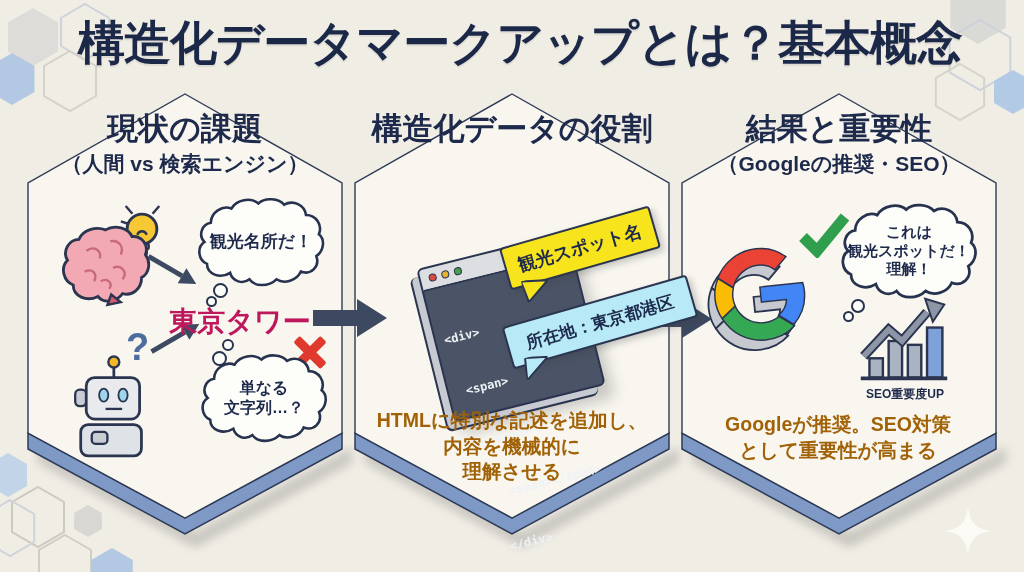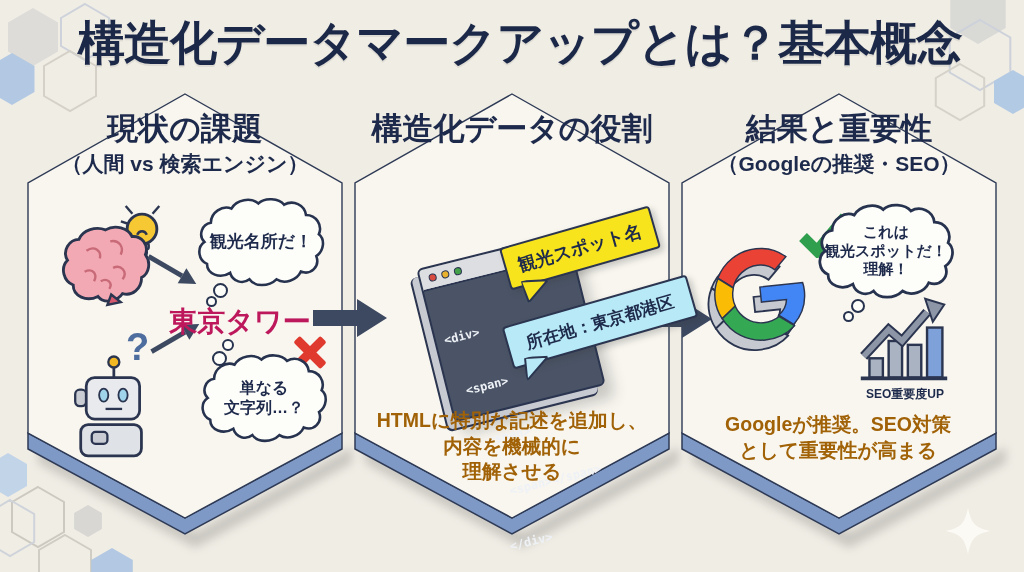--- a/index.html
+++ b/index.html
@@ -269,21 +269,21 @@
     <path d="M50 18c8.8 0 14.9 3.8 18.3 7l13.4-13C73.6 4.6 63 0 50 0 30.5 0 13.7 11.2 5.5 27.5l15.6 12.1C25 27.6 36.5 18 50 18z" fill="#ea4335" stroke="#2b3550" stroke-width="1.6"></path>
     <path d="M97.9 51.1c0-3.6-.3-6.3-1-9.1H50v16.5h27.5c-.6 4.6-3.5 11.5-10.2 16.1l15.2 11.8c9.1-8.4 15.4-20.8 15.4-35.3z" fill="#4285f4" stroke="#2b3550" stroke-width="1.6"></path>
     <path d="M21.2 59.9c-1.1-3.1-1.7-6.4-1.7-9.9s.6-6.8 1.6-9.9L5.5 28C1.9 34.6 0 42.1 0 50s1.9 15.4 5.5 22l15.7-12.1z" fill="#fbbc05" stroke="#2b3550" stroke-width="1.6"></path>
     <path d="M50 100c13.5 0 24.9-4.4 33.2-12.1L67.4 76.1c-4.2 2.9-9.9 5-17.4 5-13.5 0-24.9-9.1-29-21.2L5.6 72C13.8 88.8 30.7 100 50 100z" fill="#34a853" stroke="#2b3550" stroke-width="1.6"></path>
   </svg>
 
   <svg class="abs" style="left:798px;top:212px" width="52" height="46" viewBox="0 0 52 46">
     <polyline points="5,25 19,39 47,5" fill="none" stroke="#2f9e4d" stroke-width="11"></polyline>
   </svg>
 
-  <div class="bubble" style="left:817px;top:200px;width:138px;height:102px">
+  <div class="bubble" style="left:840px;top:200px;width:138px;height:102px">
     <svg width="138" height="102" viewBox="0 0 200 140">
       <path d="M52,118 C36,128 16,120 16,104 C2,98 0,78 12,70 C2,60 8,42 22,40 C22,24 40,12 54,18 C62,4 84,0 96,10 C106,0 128,2 136,12 C150,4 168,12 170,28 C186,28 196,44 190,58 C200,66 198,84 186,92 C192,108 178,122 162,116 C156,130 136,136 124,128 C112,140 90,140 82,128 C72,136 56,132 52,118 Z" fill="#fdfdfa" stroke="#26324e" stroke-width="4"></path>
     </svg>
     <div class="bubble-text" style="font-size:15px">
       <div>これは</div>
       <div>観光スポットだ！</div>
       <div>理解！</div>
     </div>
   </div>
   <div class="tail-dot" style="left:851px;top:299px;width:10px;height:10px"></div>

